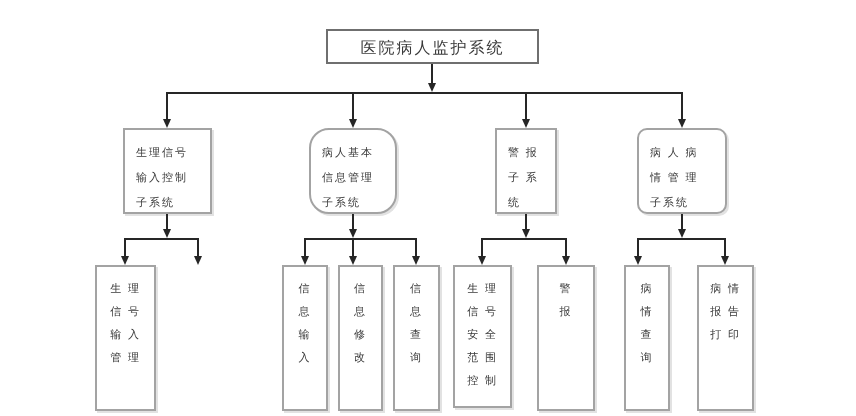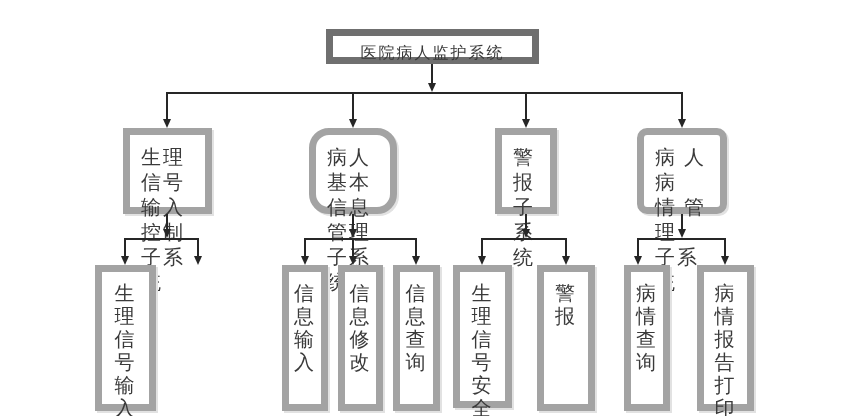--- a/index.html
+++ b/index.html
@@ -1,25 +1,25 @@
 <!DOCTYPE html>
 <html><head>
 <meta charset="utf-8">
 <style>
   html,body{margin:0;padding:0;background:#ffffff;}
   #canvas{
     position:relative;width:856px;height:416px;background:#ffffff;overflow:hidden;
     font-family:"Liberation Serif","DejaVu Serif",serif;color:#3a3a3a;
   }
   .node{
-    position:absolute;background:#ffffff;border:7px solid #a3a3a3;
+    position:absolute;background:#ffffff;border:2px solid #a3a3a3;
     box-shadow:2px 2px 0 #e2e2e2;box-sizing:border-box;
   }
   .node .lbl{
-    display:block;white-space:pre-line;font-size:20px;letter-spacing:2px;color:#3a3a3a;
+    display:block;white-space:pre-line;font-size:11px;letter-spacing:2px;color:#3a3a3a;
   }
   
   #root-box{left:326px;top:29px;width:213px;height:35px;box-shadow:none;border-color:#6f6f6f;}
   #root-box .lbl{text-align:center;line-height:33px;font-size:16px;letter-spacing:2px;}
   
   .sub .lbl{padding:10px 0 0 11px;line-height:25px;}
   #sub1{left:123px;top:128px;width:89px;height:86px;}
   #sub2{left:309px;top:128px;width:88px;height:86px;border-radius:20px;}
   #sub3{left:495px;top:128px;width:62px;height:86px;}
   #sub4{left:637px;top:128px;width:90px;height:86px;border-radius:10px;}

